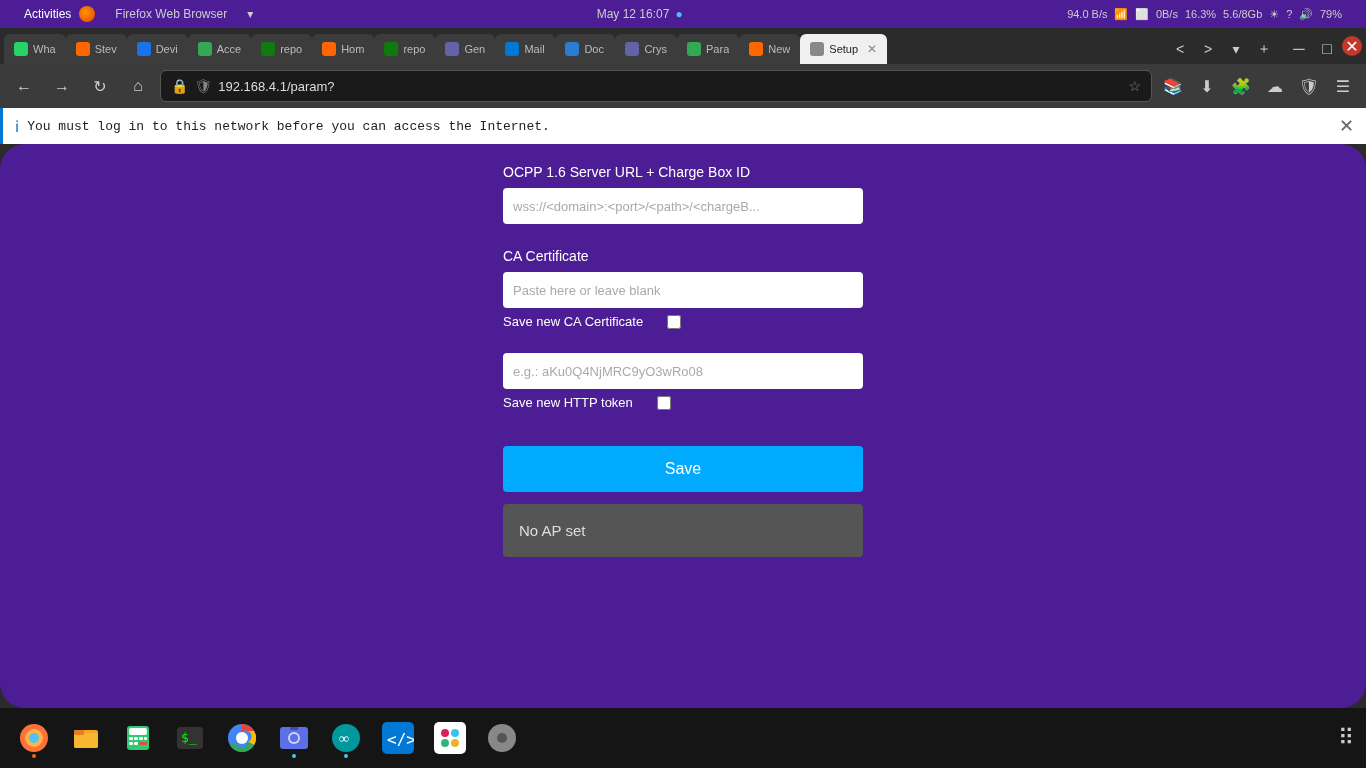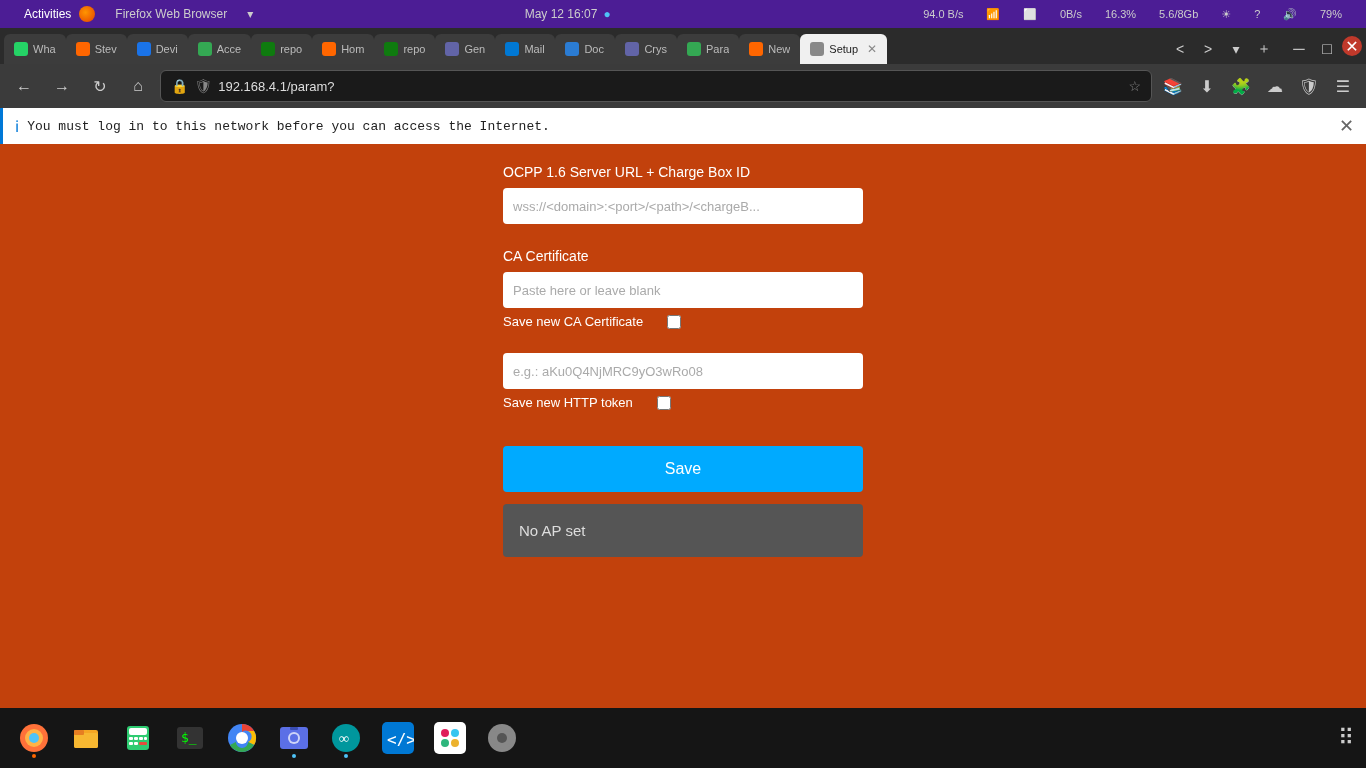--- a/index.html
+++ b/index.html
@@ -11,21 +11,21 @@
       height: 28px;
       display: flex;
       align-items: center;
       justify-content: space-between;
       padding: 0 24px;
       color: #ccc;
       font-size: 12px;
     }
     .system-bar-left { display: flex; align-items: center; gap: 8px; }
     .system-bar-center { display: flex; align-items: center; gap: 6px; }
-    .system-bar-right { display: flex; align-items: center; gap: 23px; font-size: 11px; margin-left: 41px; }
+    .system-bar-right { display: flex; align-items: center; gap: 7px; font-size: 11px; margin-left: 41px; }
     .activities-btn { color: #fff; font-weight: 500; cursor: pointer; }
     .firefox-label { display: flex; align-items: center; gap: 20px; }
     .ff-icon { width: 16px; height: 16px; border-radius: 50%; background: radial-gradient(circle at 40% 40%, #ff9500, #e44000); display: inline-block; }
 
     
     .browser-chrome { background: #3b3b3b; }
 
     
     .tab-bar {
       height: 36px;
@@ -101,28 +101,29 @@
       gap: 8px;
       border-left: 3px solid #0078d7;
       position: relative;
     }
     .info-icon { color: #0078d7; font-size: 16px; }
     .info-text { font-size: 13px; color: #222; flex: 1; font-family: Liberation Mono, monospace; }
     .info-close { position: absolute; right: 12px; color: #666; cursor: pointer; font-size: 18px; }
 
     
     .page-content {
-      background: #c2410c;
+      background: #4c1d95;
       flex: 1;
       display: flex;
       justify-content: center;
       align-items: flex-start;
       padding: 20px 16px;
       height: calc(768px - 28px - 36px - 44px - 36px - 60px);
       overflow-y: auto;
+      border-radius: 25px;
     }
 
     .form-container {
       width: 360px;
       display: flex;
       flex-direction: column;
       gap: 0;
     }
 
     .field-section {

